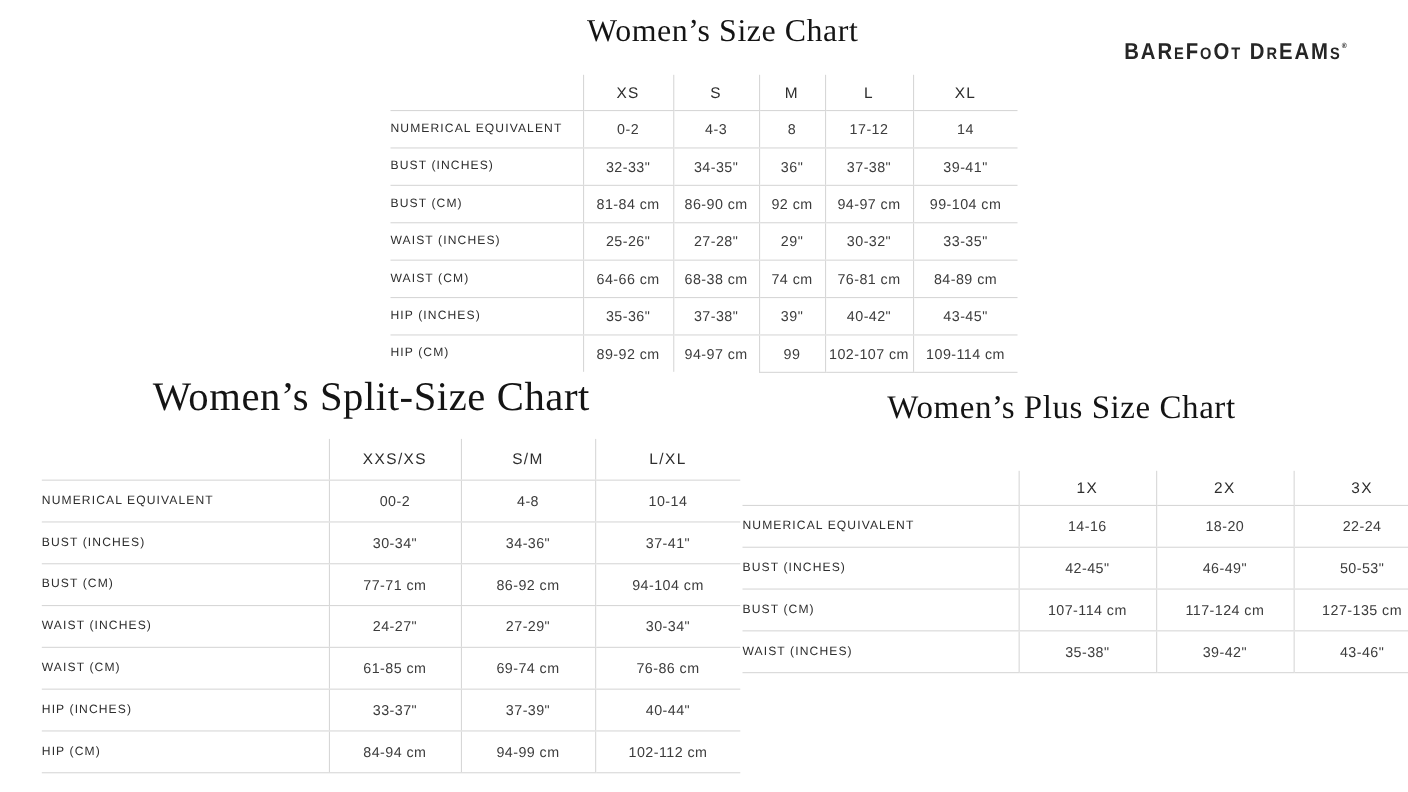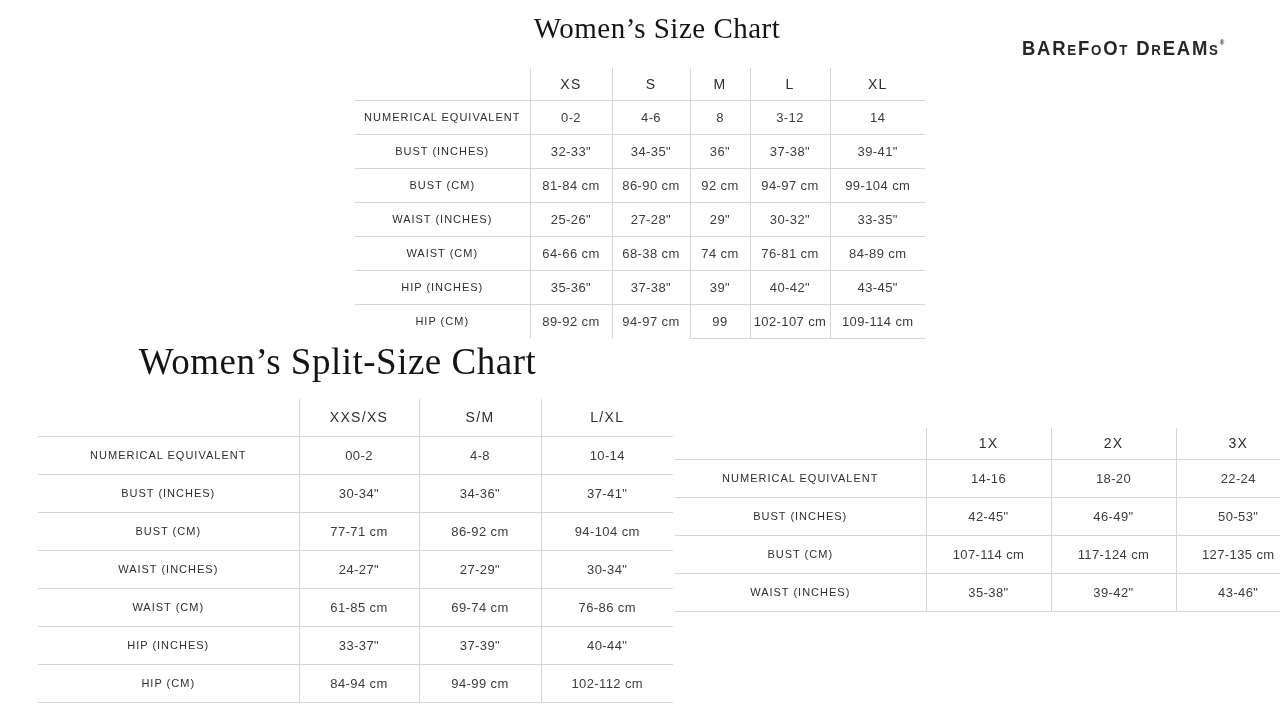--- a/index.html
+++ b/index.html
@@ -24,21 +24,21 @@
   .table-split tbody tr{height:38px;}
 
   .table-plus{left:675px;top:428px;width:625px;}
   .table-plus thead tr{height:31px;}
   .table-plus tbody tr{height:38px;}
 
   .col-head{font-size:14px;font-weight:700;letter-spacing:1.3px;color:#2e2e2e;
             text-align:center;border-left:1px solid #d7d7d7;border-bottom:1px solid #d7d7d7;}
   .label-col{border-bottom:1px solid #d7d7d7;}
   th.row-label{font-size:11px;font-weight:700;letter-spacing:1px;color:#2e2e2e;
-               text-align:center;border-bottom:1px solid #d7d7d7;}
+               text-align:left;border-bottom:1px solid #d7d7d7;}
   td.cell{font-size:13px;letter-spacing:0.4px;color:#3c3c3c;text-align:center;
           border-left:1px solid #d7d7d7;border-bottom:1px solid #d7d7d7;}
 
   
   .table-womens tbody tr:last-child th,
   .table-womens tbody tr:last-child td{border-bottom:none;}
   .table-womens tbody tr:last-child td:nth-child(4),
   .table-womens tbody tr:last-child td:nth-child(5),
   .table-womens tbody tr:last-child td:nth-child(6){border-bottom:1px solid #d7d7d7;}
 
@@ -73,23 +73,23 @@
           <th class="col-head">S</th>
           <th class="col-head">M</th>
           <th class="col-head">L</th>
           <th class="col-head">XL</th>
         </tr>
       </thead>
       <tbody>
         <tr>
           <th class="row-label label-col">NUMERICAL EQUIVALENT</th>
           <td class="cell">0-2</td>
-          <td class="cell">4-6</td>
+          <td class="cell">4-3</td>
           <td class="cell">8</td>
-          <td class="cell">3-12</td>
+          <td class="cell">17-12</td>
           <td class="cell">14</td>
         </tr>
         <tr>
           <th class="row-label label-col">BUST (INCHES)</th>
           <td class="cell">32-33"</td>
           <td class="cell">34-35"</td>
           <td class="cell">36"</td>
           <td class="cell">37-38"</td>
           <td class="cell">39-41"</td>
         </tr>
@@ -191,20 +191,21 @@
         </tr>
         <tr>
           <th class="row-label label-col">HIP (CM)</th>
           <td class="cell">84-94 cm</td>
           <td class="cell">94-99 cm</td>
           <td class="cell">102-112 cm</td>
         </tr>
       </tbody>
   </table>
 
+  <h1 class="chart-title title-plus">Women’s Plus Size Chart</h1>
   <table class="size-table table-plus">
     <colgroup>
       <col style="width:251px">
         <col style="width:125px">
         <col style="width:125px">
         <col style="width:124px">
     </colgroup>
     <thead>
         <tr>
           <th class="label-col"></th>

